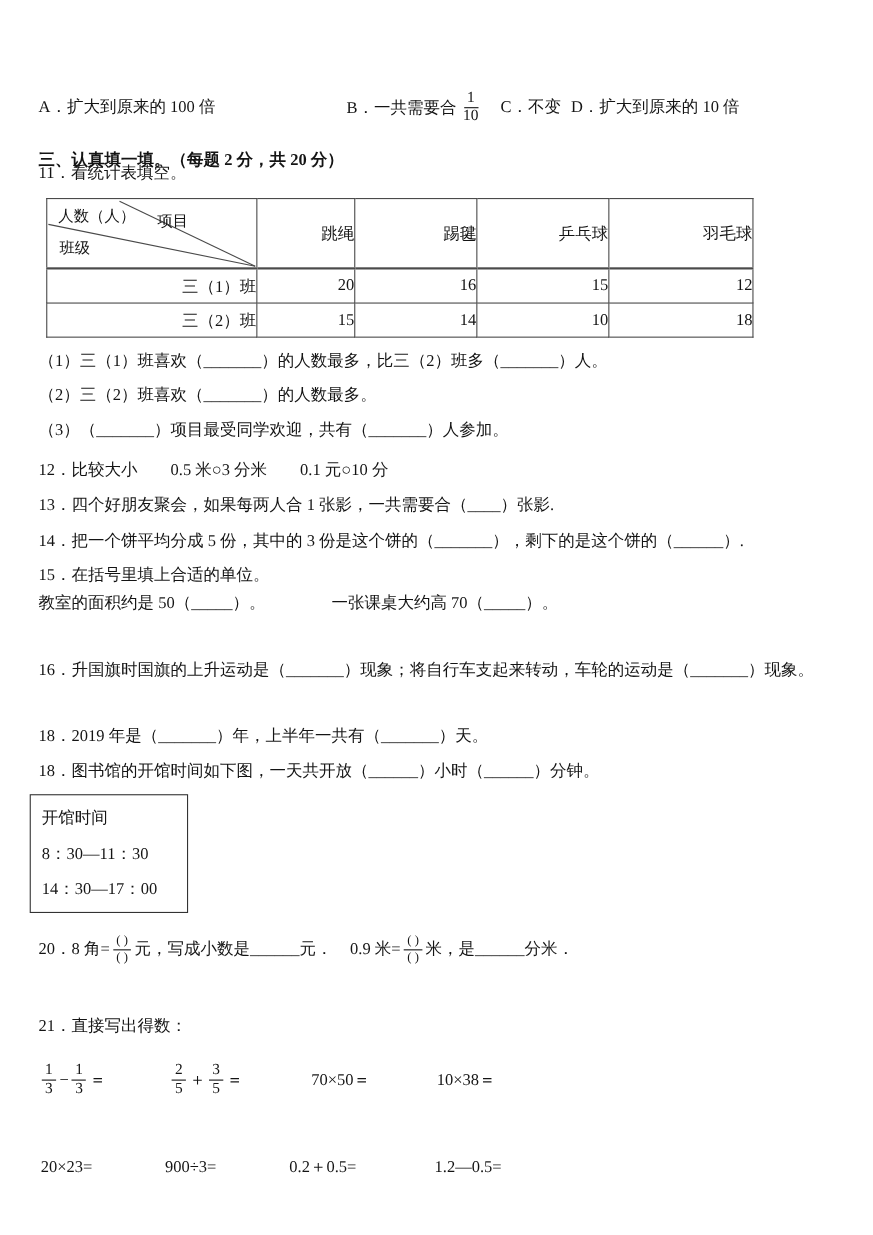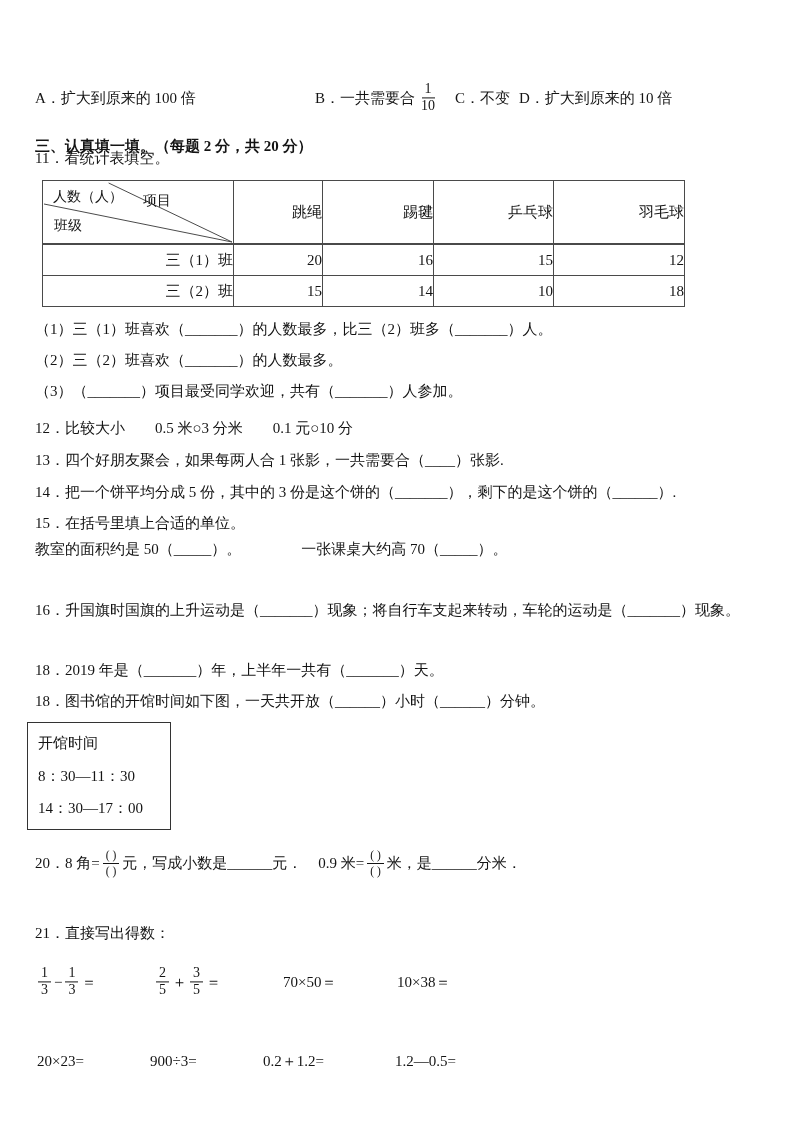--- a/index.html
+++ b/index.html
@@ -181,17 +181,17 @@
       </span>
       <span>＝</span>
     </span>
     <span class="citem" style="left:248px">70×50＝</span>
     <span class="citem" style="left:362px">10×38＝</span>
   </div>
 
   <div class="line calcrow2" style="left:37px">
     <span style="left:0px">20×23=</span>
     <span style="left:113px">900÷3=</span>
-    <span style="left:226px">0.2＋1.2=</span>
+    <span style="left:226px">0.2＋0.5=</span>
     <span style="left:358px">1.2—0.5=</span>
   </div>
 
 </div>
 
 </body></html>

